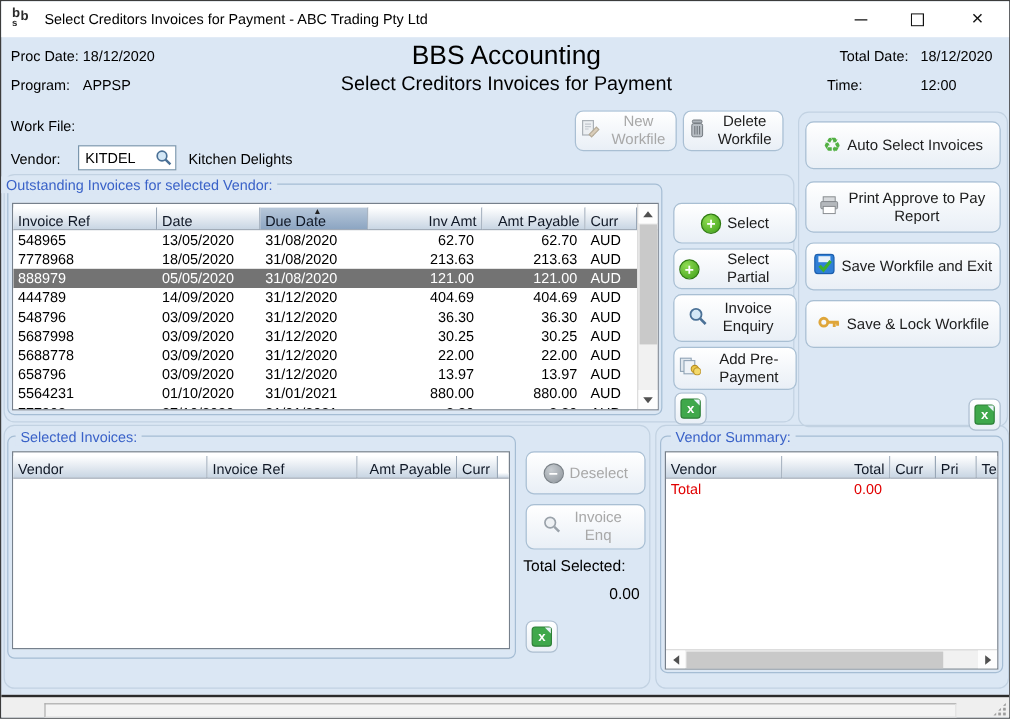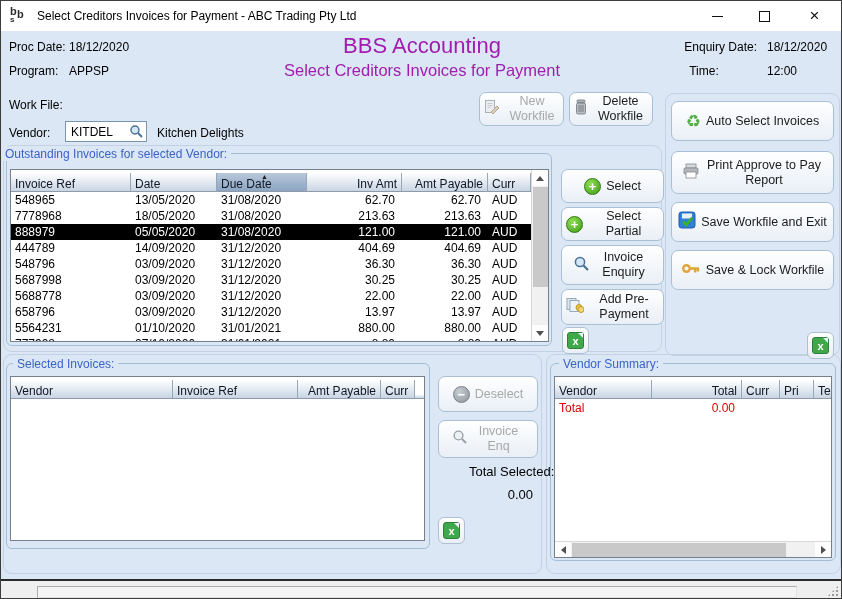--- a/index.html
+++ b/index.html
@@ -13,21 +13,21 @@
   .bbslogo .l2{position:absolute;left:8px;top:1px;font-size:11px;}
   .bbslogo .l3{position:absolute;left:1px;top:8px;font-size:8px;}
   .titletext{margin-left:10px;font-size:12px;color:#000;}
   .wincontrols{position:absolute;right:0;top:0;height:30px;display:flex;}
   .winbtn{width:47px;height:30px;display:flex;align-items:center;justify-content:center;color:#111;}
   .winbtn svg{display:block;}
   
   .abs{position:absolute;}
   .lbl{font-size:12px;color:#000;white-space:nowrap;}
   .b{font-weight:normal;}
-  .navy{color:#a21caf;}
+  .navy{color:#000000;}
   .grouplabel{position:absolute;font-size:12px;color:#3a62c8;background:#dbe7f4;padding:0 4px;white-space:nowrap;z-index:3;}
   .groupbox{position:absolute;border:1px solid #a5bdd4;border-radius:6px;}
   .panel{position:absolute;border:1px solid #c2d2e2;border-radius:9px;}
   
   .btn{position:absolute;display:flex;align-items:center;justify-content:center;gap:5px;
        border:1px solid #a9bfd3;border-radius:7px;background:linear-gradient(#ffffff,#e9eff6);
        font-size:12.5px;color:#1c1c1c;text-align:center;line-height:1.18;padding:1px 4px;cursor:default;}
   .btn .blabel{flex:0 1 auto;}
   .btn.disabled{color:#a8a8a8;}
   .xbtn{position:absolute;width:27px;height:27px;border:1px solid #aebfd0;border-radius:6px;
@@ -50,21 +50,21 @@
   .table{position:absolute;background:#fff;border:1px solid #76808c;font-size:12px;overflow:hidden;}
   .thead{display:flex;height:22px;align-items:flex-end;}
   .th{padding:4px 4px 0 4px;background:linear-gradient(#ffffff,#c8d5e3);border-right:1px solid #98a6b6;
       border-bottom:1px solid #8e9aa8;color:#101826;position:relative;white-space:nowrap;overflow:hidden;flex:0 0 auto;}
   .th.sorted{background:linear-gradient(#b8c8da,#8ca5c2);}
   .th.num{text-align:right;}
   .th.fill{border-right:none;flex:1 0 auto;}
   .sortarrow{position:absolute;top:0px;left:44px;font-size:7px;color:#222;}
   .tbody{position:relative;background:#fff;overflow:hidden;}
   .trow{display:flex;height:16px;line-height:16px;color:#000;}
-  .trow.selected{background:#000000;color:#fff;}
+  .trow.selected{background:#737373;color:#fff;}
   .td{padding:0 4px;white-space:nowrap;overflow:hidden;flex:0 0 auto;}
   .td.num{text-align:right;padding-right:7px;}
   .red{color:#e10000;}
   
   .vscroll{position:absolute;top:0;right:0;width:17px;background:#f1f1f1;border-left:1px solid #d8d8d8;}
   .hscroll{position:absolute;left:0;bottom:0;height:16px;background:#f1f1f1;border-top:1px solid #d8d8d8;}
   .sbtn{position:absolute;background:#fdfdfd;display:flex;align-items:center;justify-content:center;}
   .tri-up{width:0;height:0;border-left:4px solid transparent;border-right:4px solid transparent;border-bottom:5px solid #505050;}
   .tri-down{width:0;height:0;border-left:4px solid transparent;border-right:4px solid transparent;border-top:5px solid #505050;}
   .tri-left{width:0;height:0;border-top:4px solid transparent;border-bottom:4px solid transparent;border-right:5px solid #505050;}
@@ -105,21 +105,21 @@
       <div class="winbtn" style="width:53px;font-size:17px;">×</div>
     </div>
   </div>
 
   <div class="abs lbl b" style="left:8px;top:39px;">Proc Date:</div>
   <div class="abs lbl" style="left:68px;top:39px;">18/12/2020</div>
   <div class="abs lbl b" style="left:8px;top:63px;">Program:</div>
   <div class="abs lbl" style="left:68px;top:63px;">APPSP</div>
   <div class="abs b navy" style="left:221px;top:32px;width:400px;text-align:center;font-size:22px;">BBS Accounting</div>
   <div class="abs b navy" style="left:171px;top:60px;width:500px;text-align:center;font-size:16.5px;">Select Creditors Invoices for Payment</div>
-  <div class="abs lbl b" style="left:650px;top:39px;width:106px;text-align:right;">Enquiry Date:</div>
+  <div class="abs lbl b" style="left:650px;top:39px;width:106px;text-align:right;">Total Date:</div>
   <div class="abs lbl" style="left:766px;top:39px;">18/12/2020</div>
   <div class="abs lbl b" style="left:650px;top:63px;width:106px;text-align:center;">Time:</div>
   <div class="abs lbl" style="left:766px;top:63px;">12:00</div>
 
   <div class="abs lbl b" style="left:8px;top:97px;">Work File:</div>
   <div class="btn disabled" style="left:478px;top:91px;width:85px;height:34px;">
     <span>
       <svg width="16" height="16">
           <rect x="1.5" y="1.5" width="9" height="12" fill="#eceff2" stroke="#aab0b6"></rect>
           <path d="M3.5 4.5 h5 M3.5 6.5 h5 M3.5 8.5 h3" stroke="#c2c8ce" stroke-width="1"></path>
@@ -350,21 +350,21 @@
   </div>
   <div class="btn disabled" style="left:437px;top:419px;width:100px;height:38px;">
     <span>
       <svg width="16" height="16">
           <circle cx="6.5" cy="6.5" r="4.4" fill="#eef1f4" stroke="#9aa2aa" stroke-width="1.4"></circle>
           <line x1="10" y1="10" x2="14" y2="14" stroke="#9aa2aa" stroke-width="2"></line>
         </svg>
     </span>
     <span class="blabel" style="max-width:52px;">Invoice Enq</span>
   </div>
-  <div class="abs lbl b" style="left:435px;top:463px;font-size:13px;margin-left:33px;">Total Selected:</div>
+  <div class="abs lbl b" style="left:435px;top:463px;font-size:13px;">Total Selected:</div>
   <div class="abs lbl" style="left:437px;top:486px;width:95px;text-align:right;font-size:13px;">0.00</div>
   <div class="xbtn" style="left:437px;top:516px;">
     <span class="xglyph">x</span>
   </div>
 
   <div class="grouplabel" style="left:558px;top:356px;">Vendor Summary:</div>
   <div class="groupbox" style="left:549px;top:362px;width:286px;height:198px;"></div>
   <div class="table" style="left:553px;top:375px;width:278px;height:182px;">
     <div class="thead">
       <div class="th" style="width:97px;">Vendor</div>

